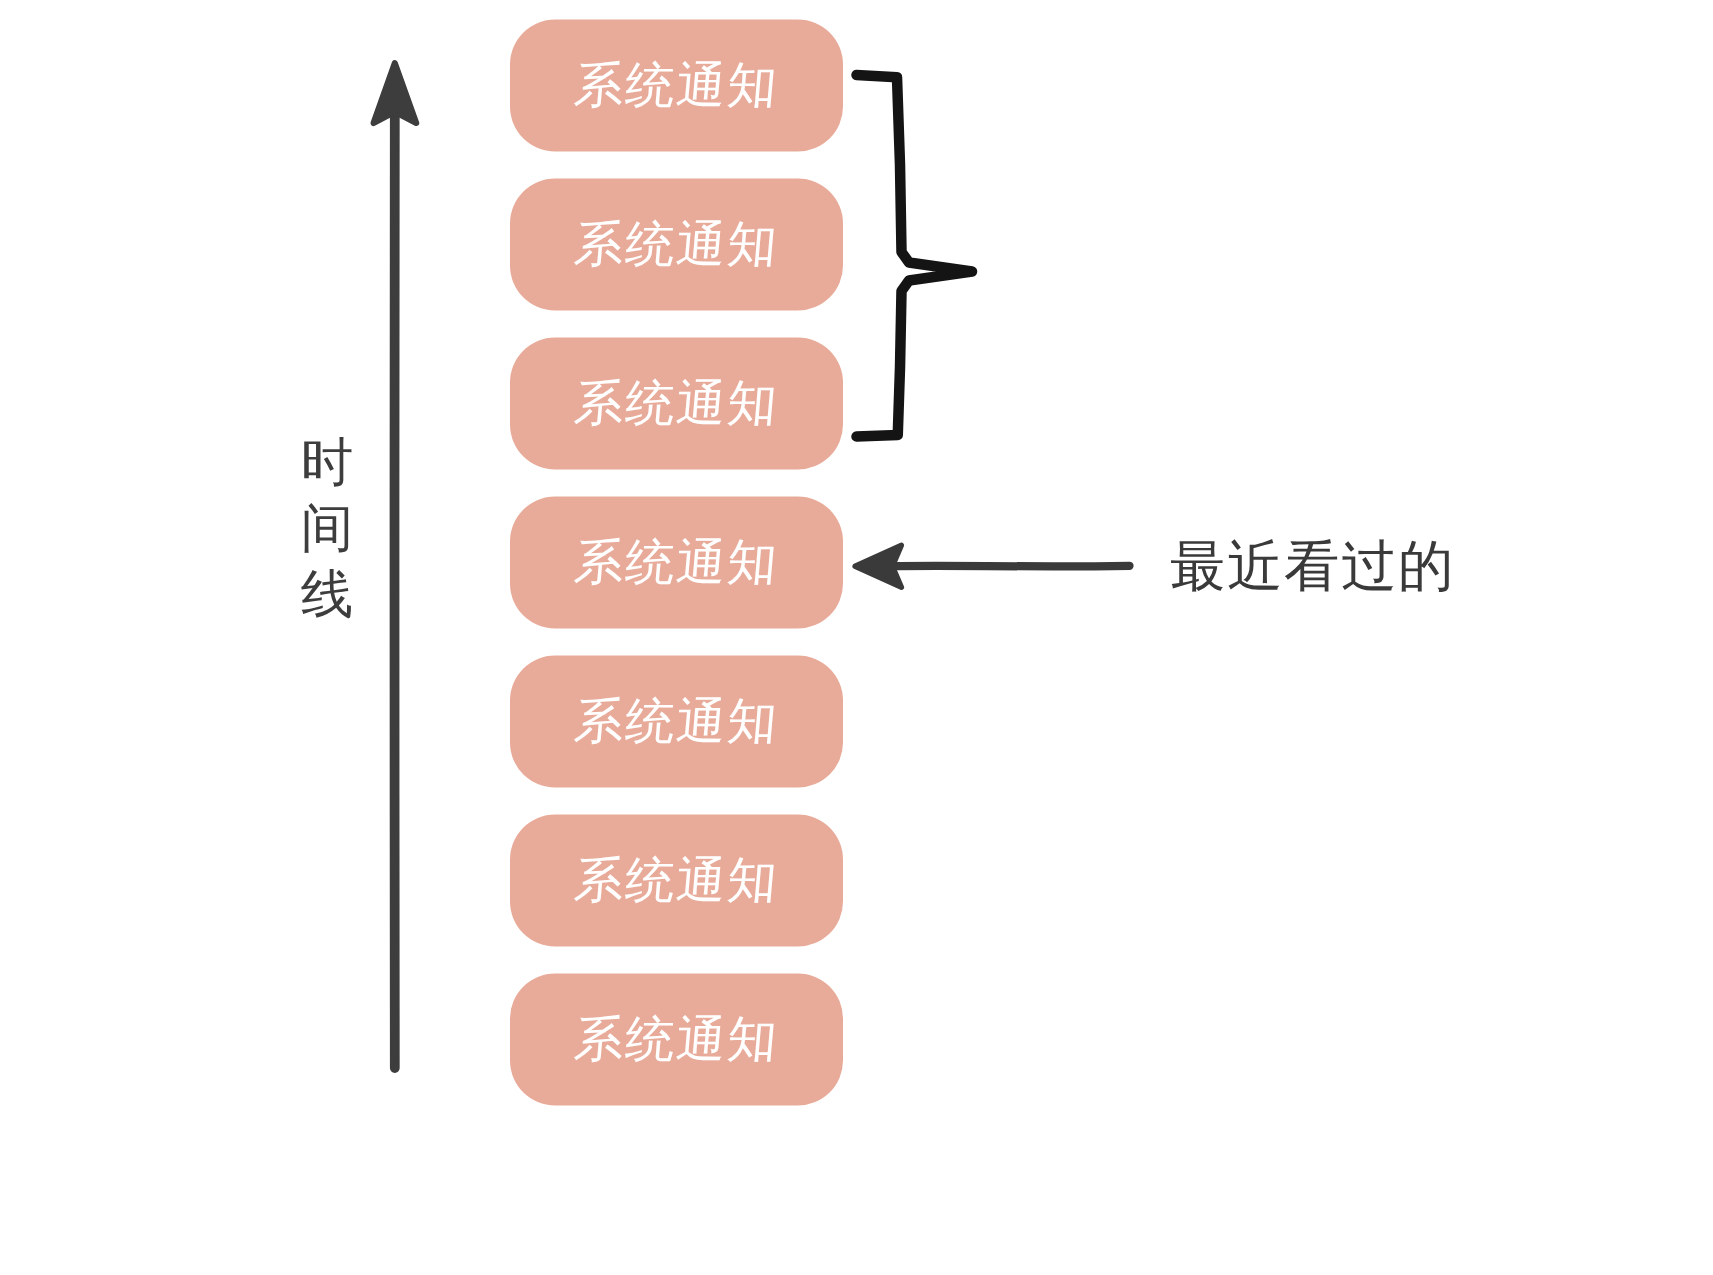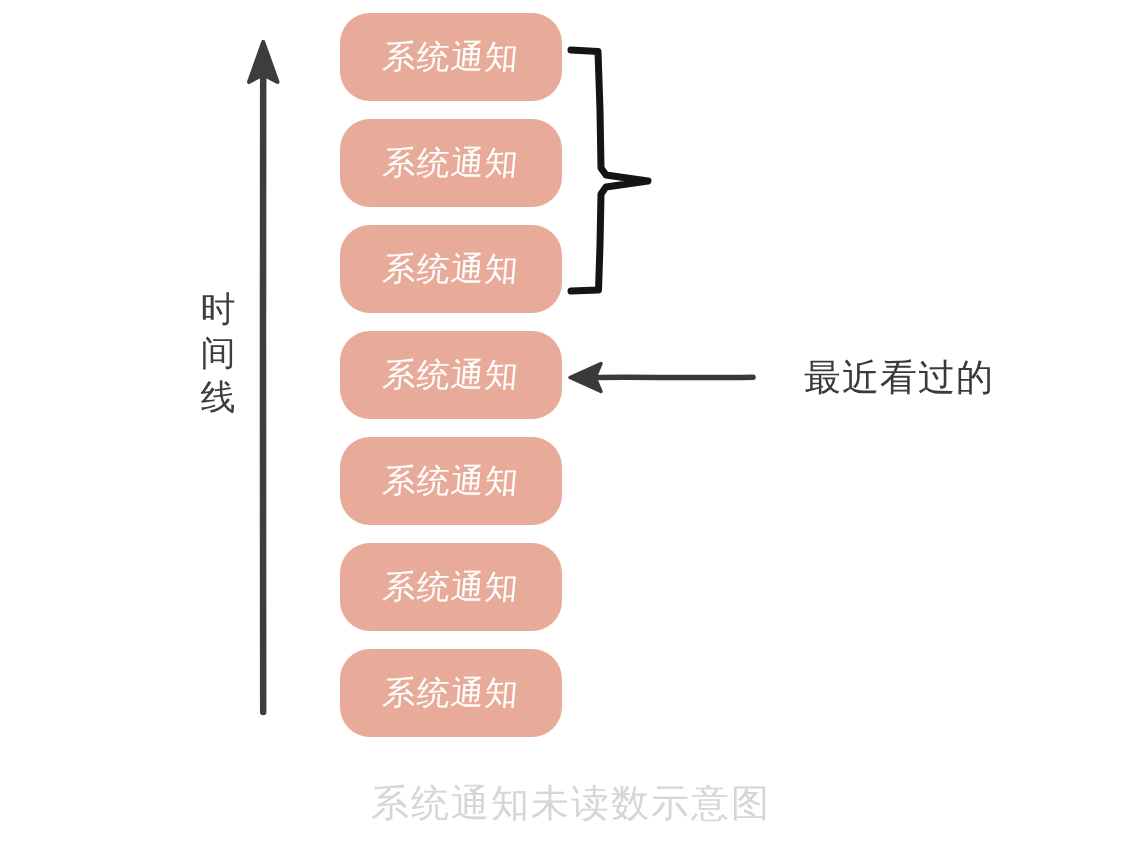--- a/index.html
+++ b/index.html
@@ -94,21 +94,21 @@
   .arrow-svg {
     position: absolute;
     left: 565px;
     top: 355px;
     width: 200px;
     height: 45px;
     overflow: visible;
   }
   .arrow-label {
     position: absolute;
-    left: 804px;
+    left: 780px;
     top: 353px;
     font-size: 37px;
     color: #3a3a3a;
     letter-spacing: 1px;
     white-space: nowrap;
     font-family: "DejaVu Sans", "Liberation Sans", sans-serif;
     user-select: none;
   }
 
   
@@ -169,15 +169,14 @@
     <path d="M11 15 L38 16.5 L40 75 L41 133 L46 140 L88 146 L46 152 L41 159 L40 210 L38.5 255 L11 256" stroke="#141414" stroke-width="7" stroke-linecap="round" stroke-linejoin="round" fill="none"></path>
   </svg>
 
   <svg class="arrow-svg" viewBox="0 0 200 45" xmlns="http://www.w3.org/2000/svg">
     <path d="M28 22.5 C70 21.6, 120 23.3, 188 22.2" stroke="#3a3a3a" stroke-width="5.5" stroke-linecap="round" fill="none"></path>
     <path d="M5 22.5 L36 8.5 L30 22.5 L36 36.5 Z" fill="#3a3a3a" stroke="#3a3a3a" stroke-width="3.5" stroke-linejoin="round"></path>
   </svg>
 
   <div class="arrow-label">最近看过的</div>
 
-  <div class="caption">系统通知未读数示意图</div>
 
 </div>
 
 </body></html>

